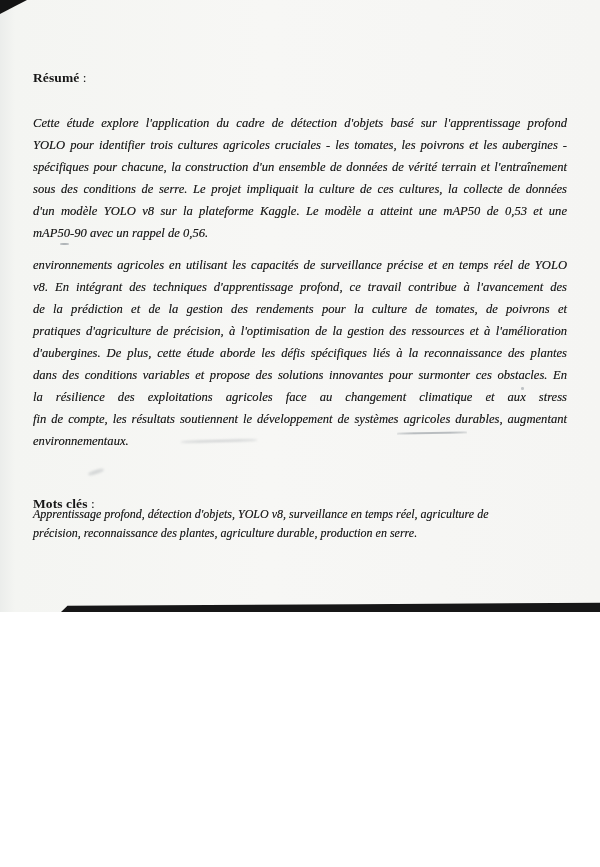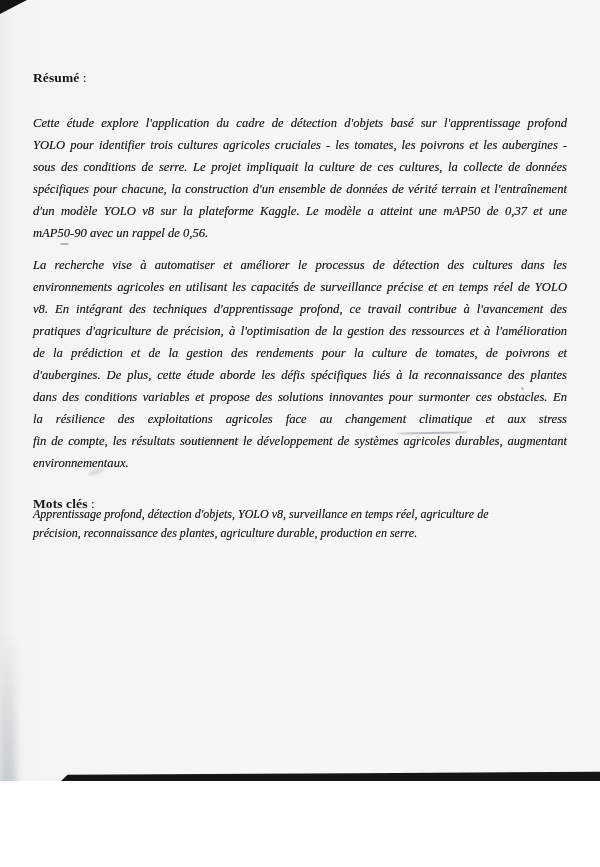--- a/index.html
+++ b/index.html
@@ -2,21 +2,21 @@
 <html><head>
 <meta charset="utf-8">
 <style>
   * { margin: 0; padding: 0; box-sizing: border-box; }
   html, body { width: 600px; height: 867px; }
   body { font-family: "Liberation Serif", serif; }
 
   .page {
     position: relative;
     width: 600px;
-    height: 781px;
+    height: 612px;
     overflow: hidden;
     background: linear-gradient(90deg, #ebedeb 0%, #f4f5f2 2.5%, #f7f7f5 45%, #f5f5f3 100%);
     color: #1e1e1e;
   }
 
   
   .heading {
     position: absolute;
     left: 33px;
     font-size: 13.5px;
@@ -109,32 +109,31 @@
   <div class="smudge-mark mark-dot"></div>
   <div class="smudge-mark mark-strike"></div>
   <div class="smudge-mark mark-underline"></div>
   <div class="smudge-mark mark-squiggle"></div>
 
   <div class="heading" id="resume-heading"><span>Résumé</span><span class="colon"> :</span></div>
 
   <div class="para" id="paragraph-1">
     <div class="jline">Cette étude explore l'application du cadre de détection d'objets basé sur l'apprentissage profond</div>
     <div class="jline">YOLO pour identifier trois cultures agricoles cruciales - les tomates, les poivrons et les aubergines -</div>
+    <div class="jline">spécifiques pour chacune, la construction d'un ensemble de données de vérité terrain et l'entraînement</div>
     <div class="jline">sous des conditions de serre. Le projet impliquait la culture de ces cultures, la collecte de données</div>
-    <div class="jline">spécifiques pour chacune, la construction d'un ensemble de données de vérité terrain et l'entraînement</div>
-    <div class="jline">d'un modèle YOLO v8 sur la plateforme Kaggle. Le modèle a atteint une mAP50 de 0,37 et une</div>
+    <div class="jline">d'un modèle YOLO v8 sur la plateforme Kaggle. Le modèle a atteint une mAP50 de 0,53 et une</div>
     <div class="jline lastline">mAP50-90 avec un rappel de 0,56.</div>
   </div>
 
   <div class="para" id="paragraph-2">
-    <div class="jline">La recherche vise à automatiser et améliorer le processus de détection des cultures dans les</div>
     <div class="jline">environnements agricoles en utilisant les capacités de surveillance précise et en temps réel de YOLO</div>
     <div class="jline">v8. En intégrant des techniques d'apprentissage profond, ce travail contribue à l'avancement des</div>
+    <div class="jline">de la prédiction et de la gestion des rendements pour la culture de tomates, de poivrons et</div>
     <div class="jline">pratiques d'agriculture de précision, à l'optimisation de la gestion des ressources et à l'amélioration</div>
-    <div class="jline">de la prédiction et de la gestion des rendements pour la culture de tomates, de poivrons et</div>
     <div class="jline">d'aubergines. De plus, cette étude aborde les défis spécifiques liés à la reconnaissance des plantes</div>
     <div class="jline">dans des conditions variables et propose des solutions innovantes pour surmonter ces obstacles. En</div>
     <div class="jline">la résilience des exploitations agricoles face au changement climatique et aux stress</div>
     <div class="jline">fin de compte, les résultats soutiennent le développement de systèmes agricoles durables, augmentant</div>
     <div class="jline lastline">environnementaux.</div>
   </div>
 
   <div class="heading" id="motscles-heading"><span>Mots clés</span><span class="colon"> :</span></div>
 
   <div class="para" id="keywords-text">

